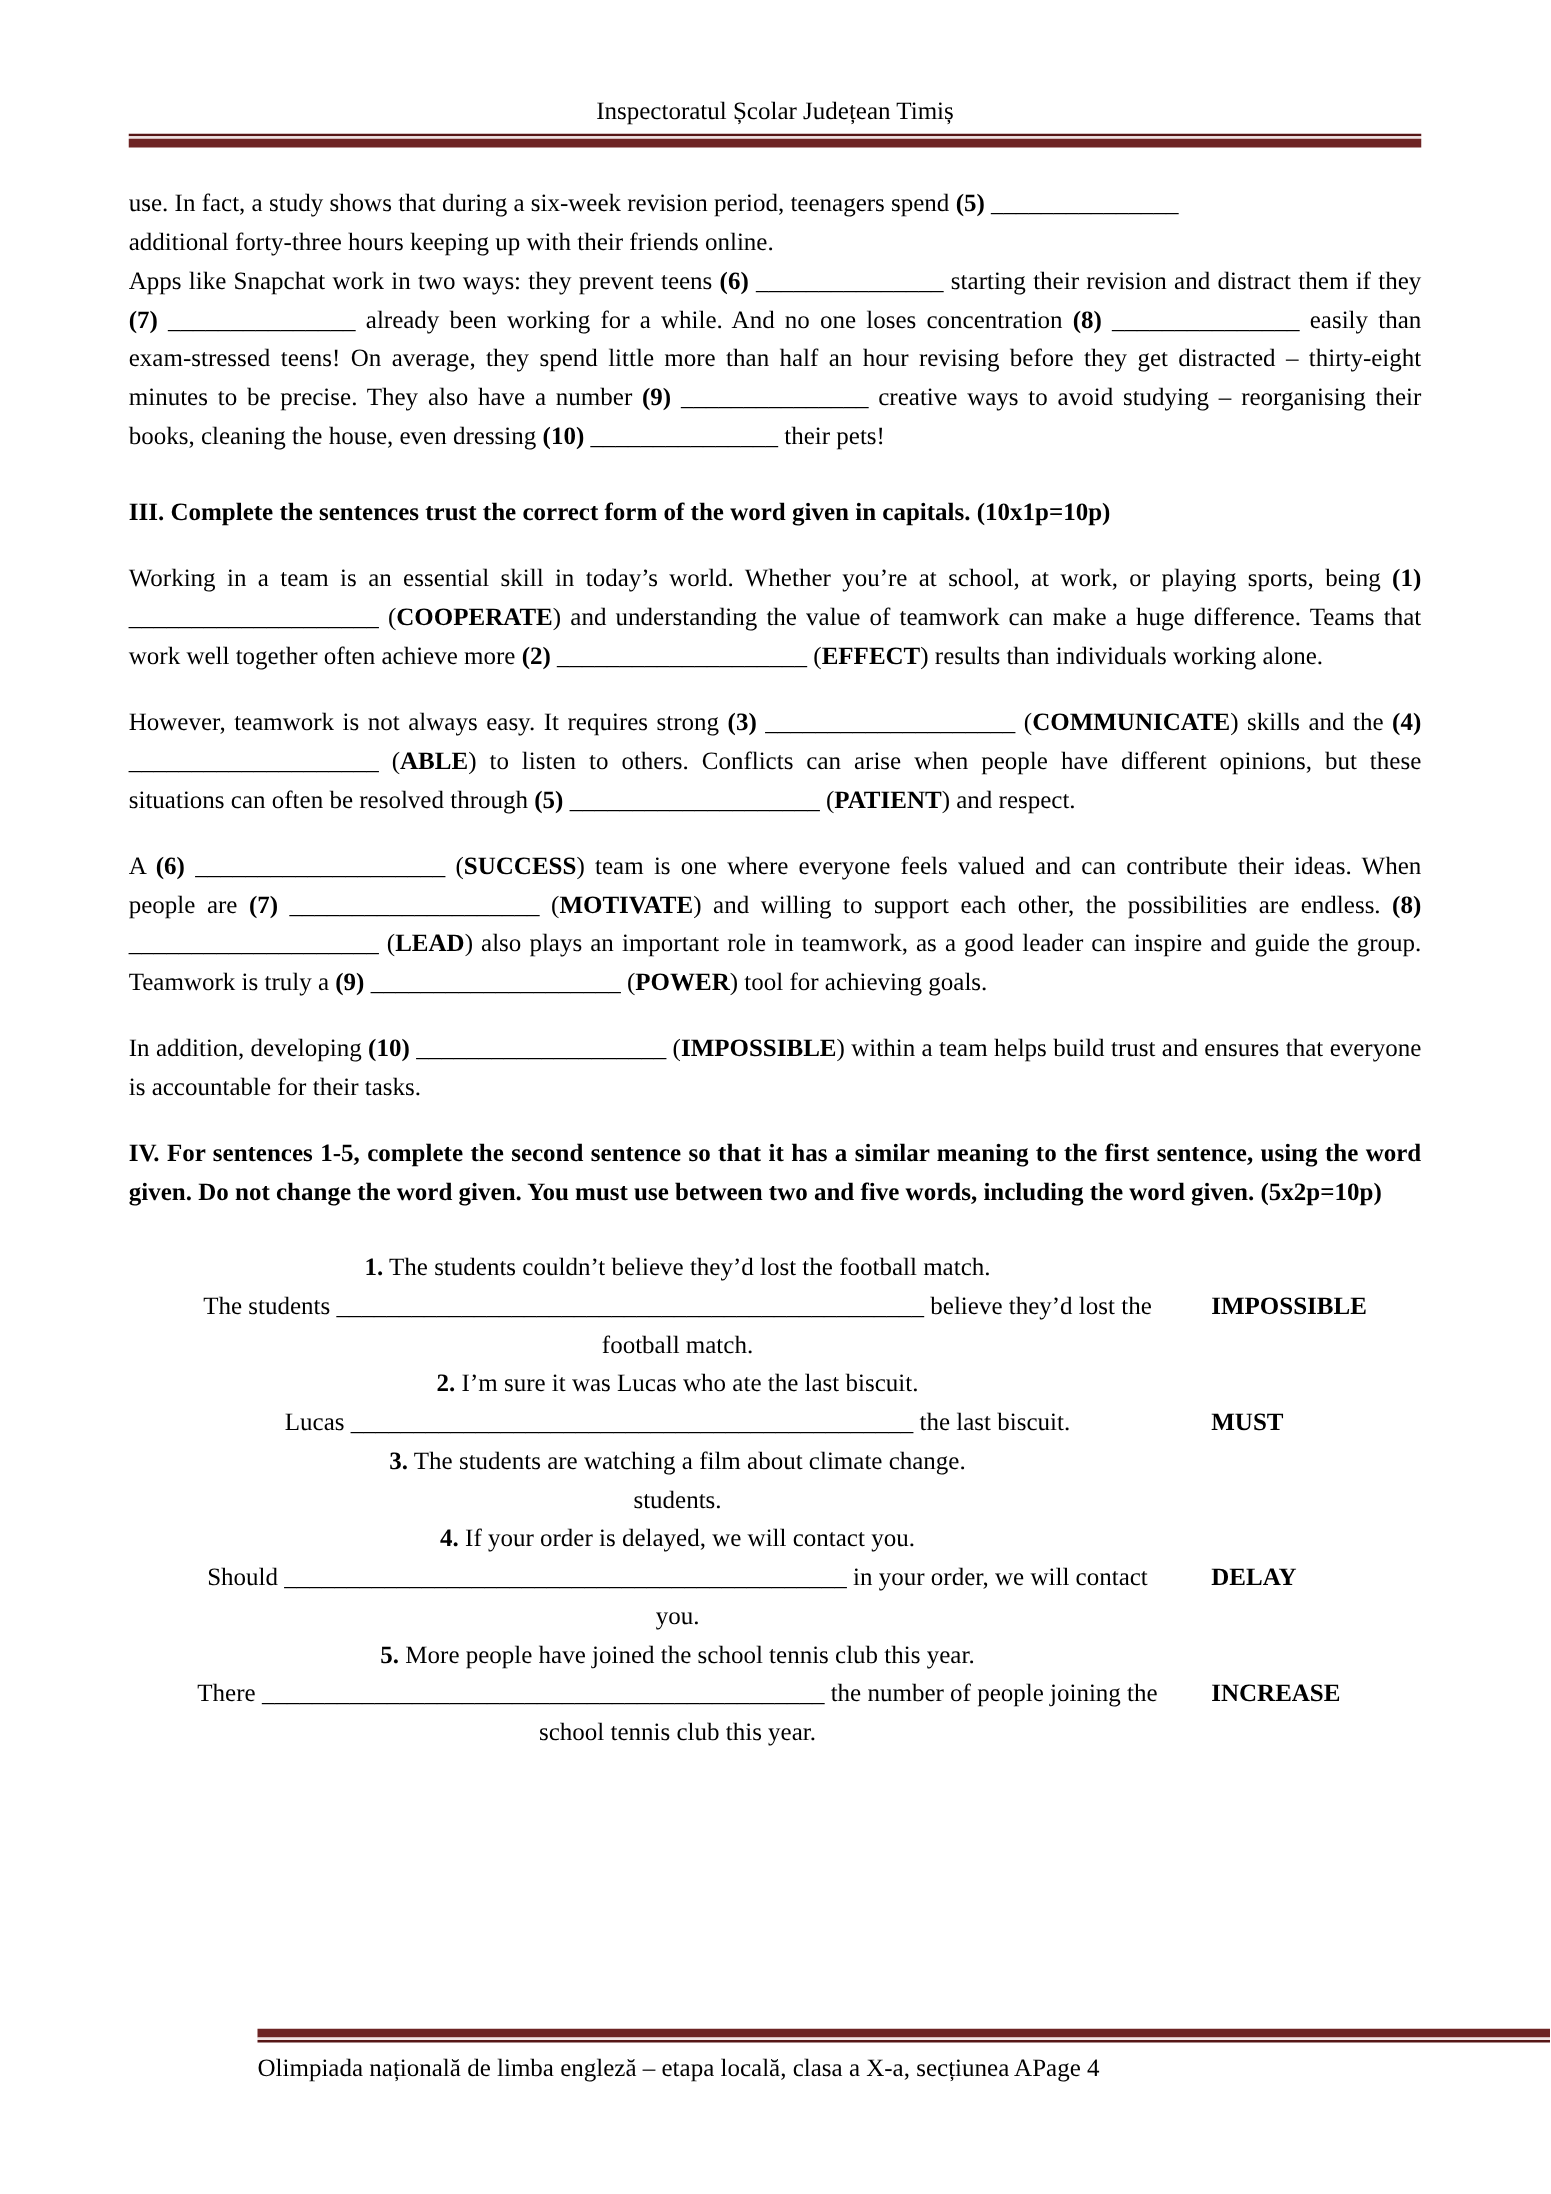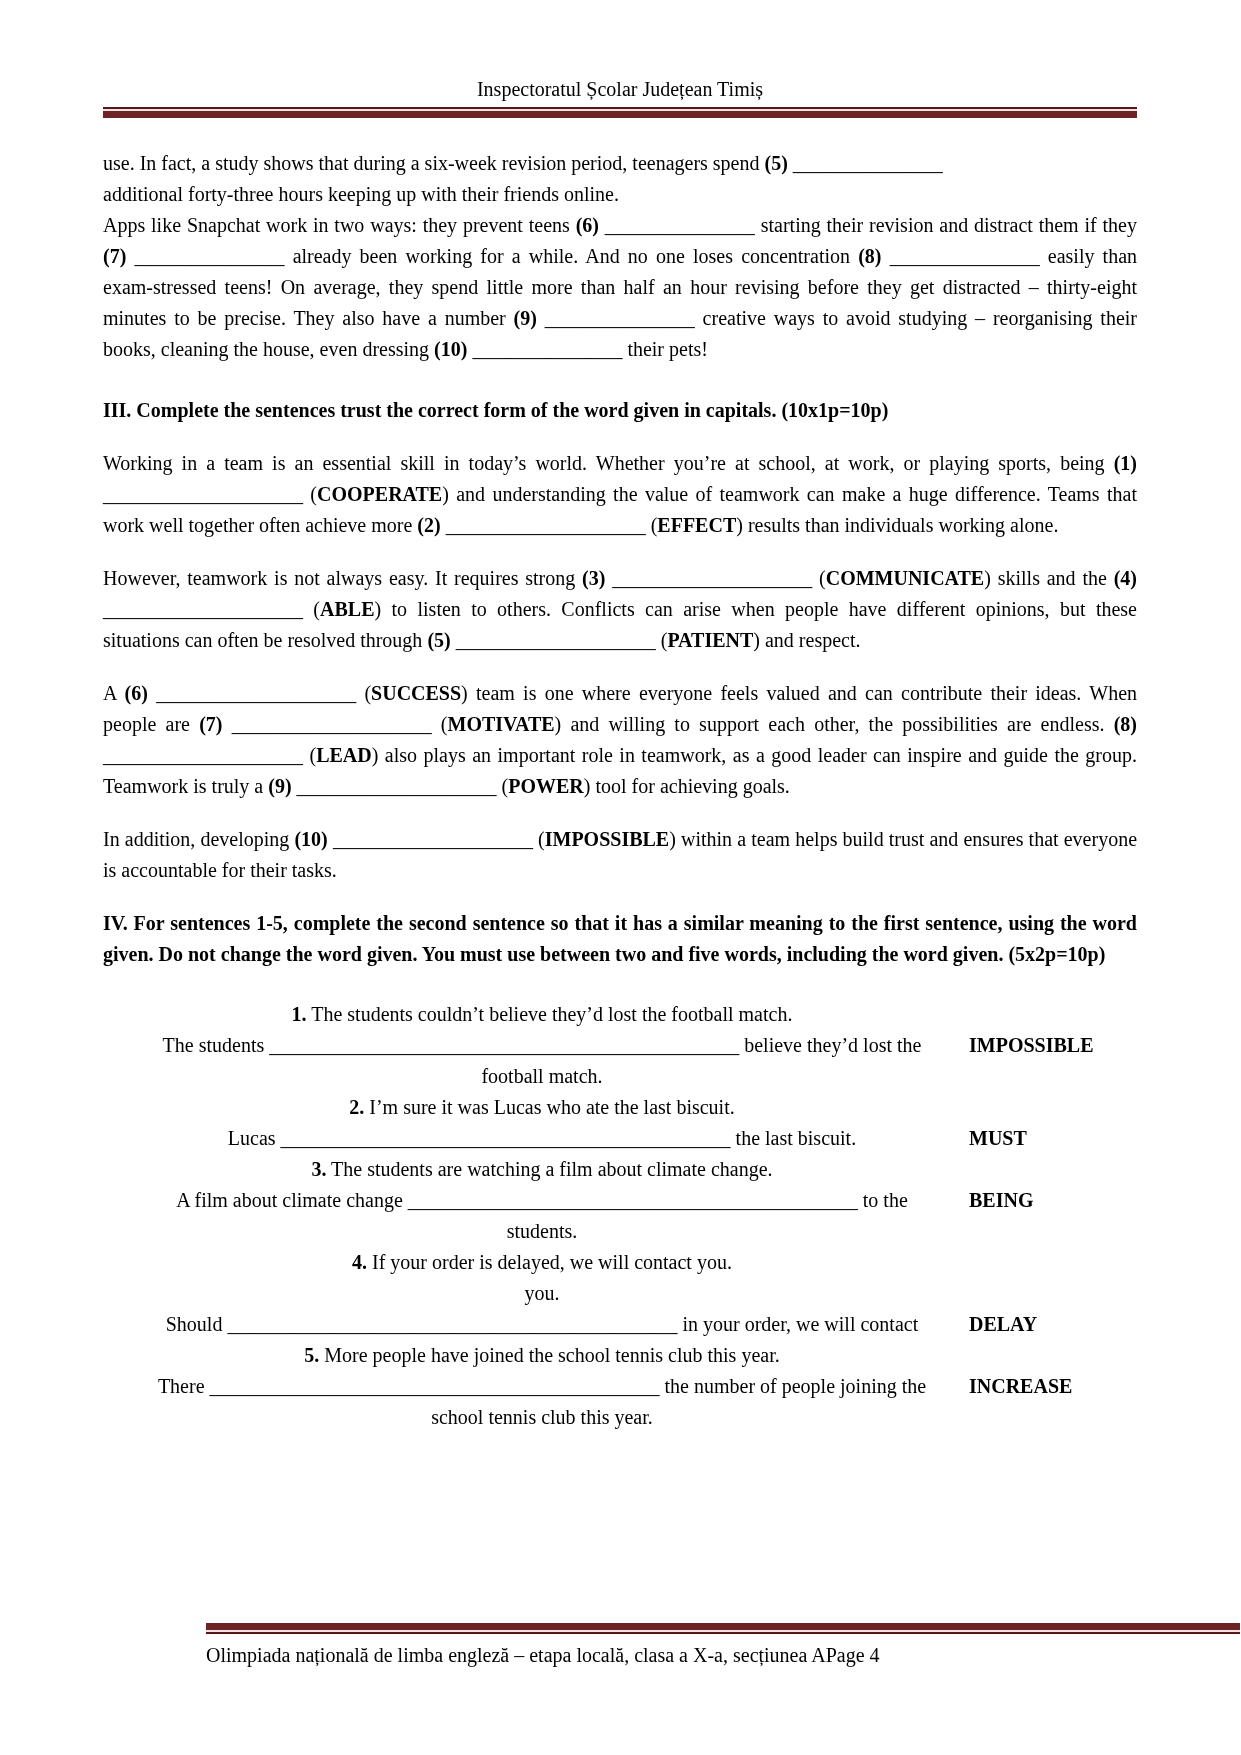--- a/index.html
+++ b/index.html
@@ -75,37 +75,33 @@
           <div class="iv-line">
             <div class="iv-main">Lucas <span class="blank">_____________________________________________</span> the last biscuit.</div>
             <div class="iv-key">MUST</div>
           </div>
         </div>
         <div>
           <div class="iv-line">
             <div class="iv-main"><b>3.</b> The students are watching a film about climate change.</div>
           </div>
           <div class="iv-line">
-            <div class="iv-main">A film about climate change <span class="blank">_____________________________________________</span> to the</div>
-            <div class="iv-key">BEING</div>
-          </div>
-          <div class="iv-line">
             <div class="iv-main">students.</div>
           </div>
         </div>
         <div>
           <div class="iv-line">
             <div class="iv-main"><b>4.</b> If your order is delayed, we will contact you.</div>
           </div>
           <div class="iv-line">
-            <div class="iv-main">you.</div>
+            <div class="iv-main">Should <span class="blank">_____________________________________________</span> in your order, we will contact</div>
+            <div class="iv-key">DELAY</div>
           </div>
           <div class="iv-line">
-            <div class="iv-main">Should <span class="blank">_____________________________________________</span> in your order, we will contact</div>
-            <div class="iv-key">DELAY</div>
+            <div class="iv-main">you.</div>
           </div>
         </div>
         <div>
           <div class="iv-line">
             <div class="iv-main"><b>5.</b> More people have joined the school tennis club this year.</div>
           </div>
           <div class="iv-line">
             <div class="iv-main">There <span class="blank">_____________________________________________</span> the number of people joining the</div>
             <div class="iv-key">INCREASE</div>
           </div>

